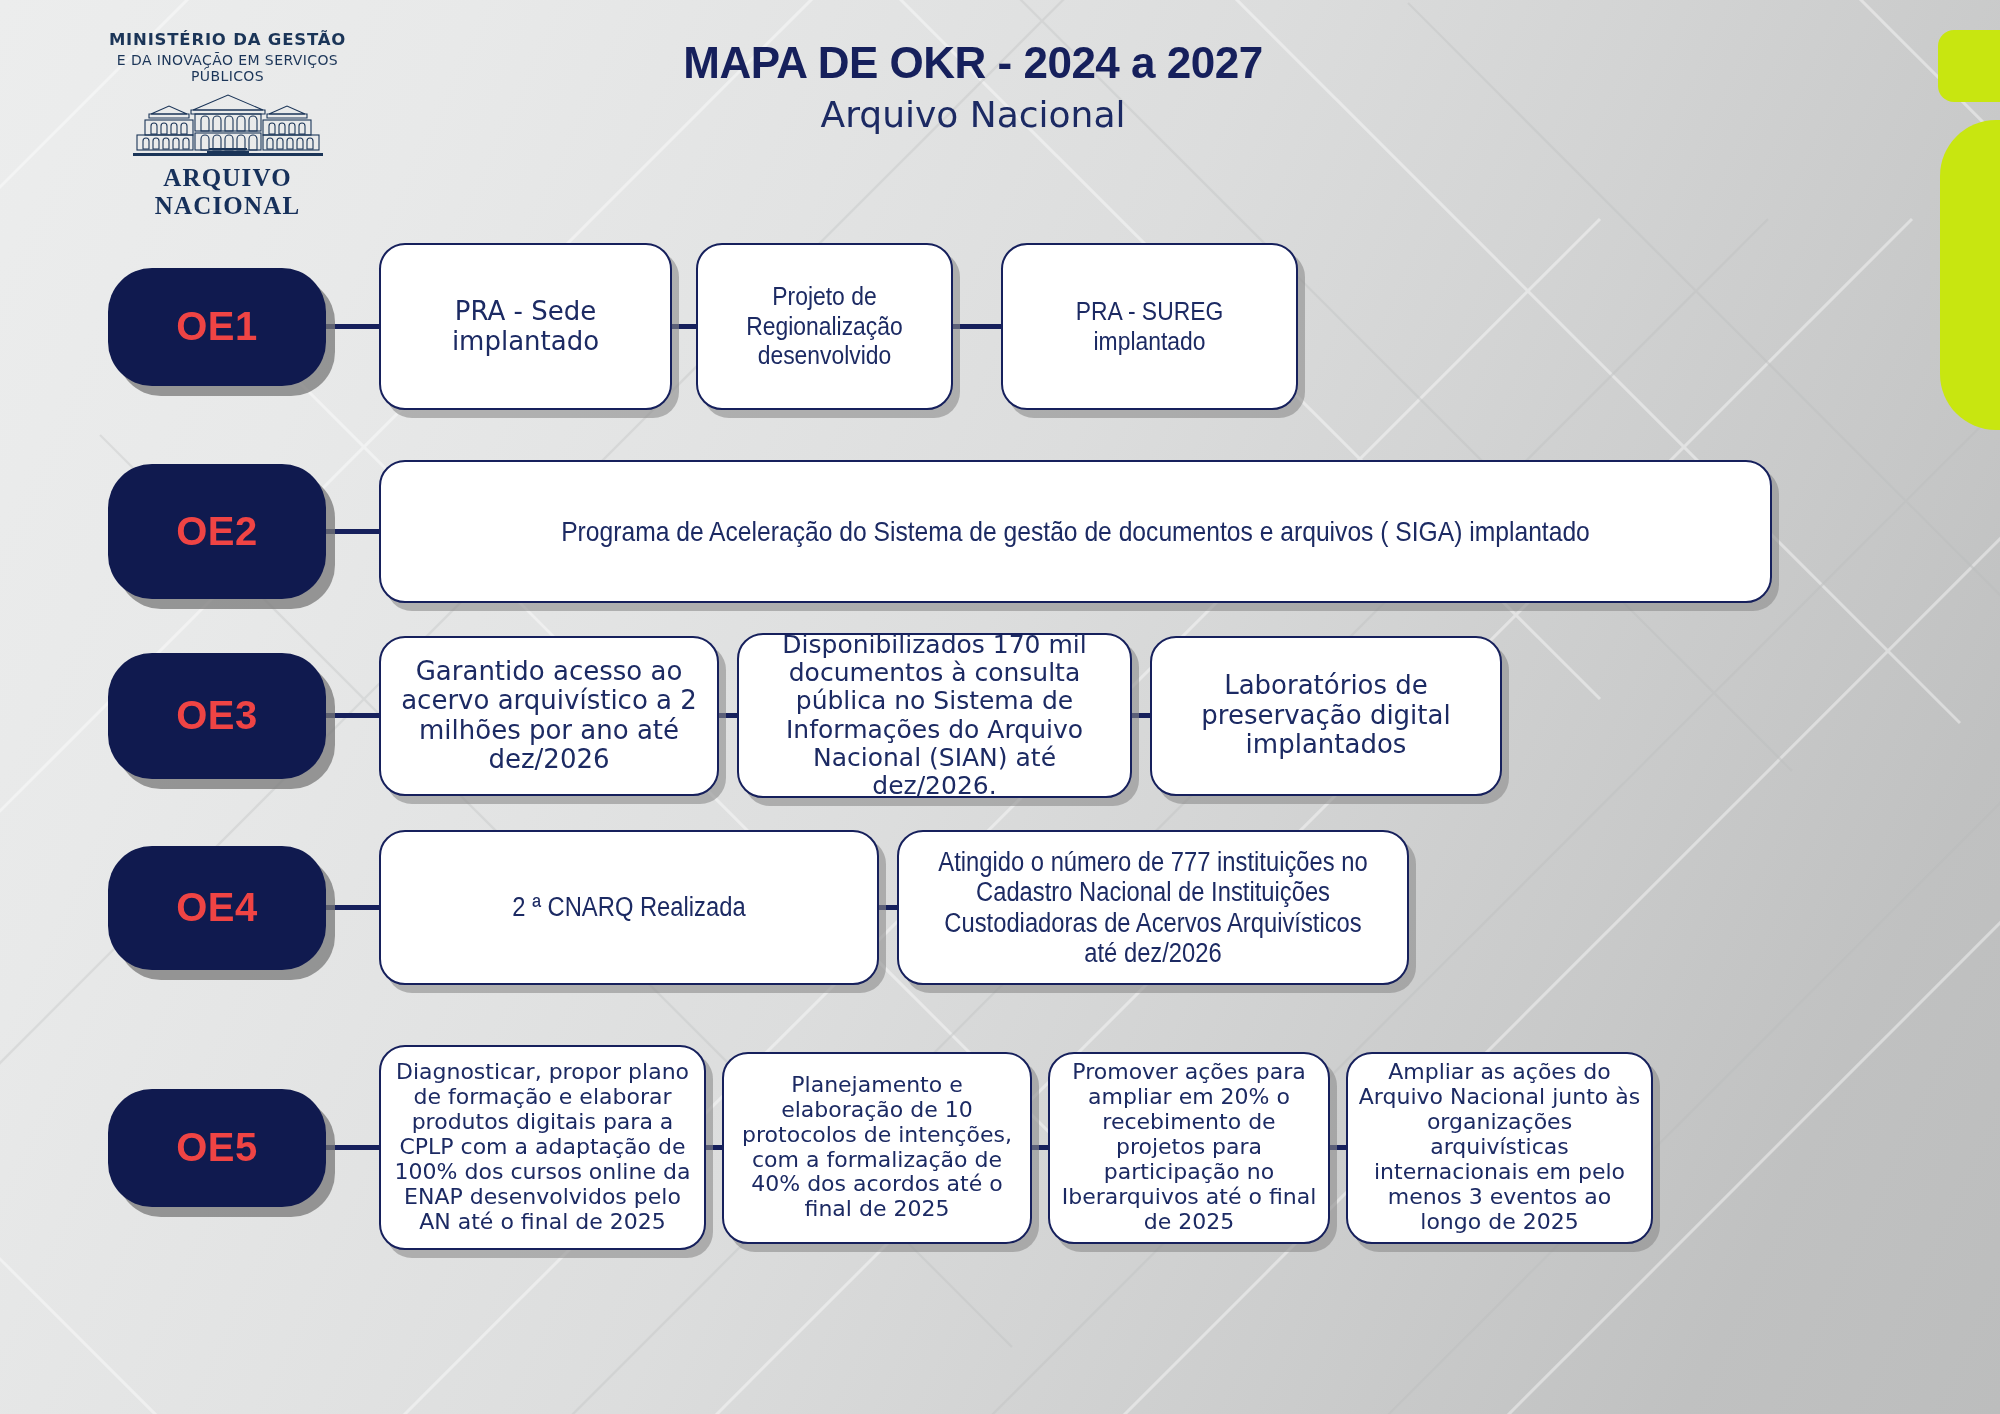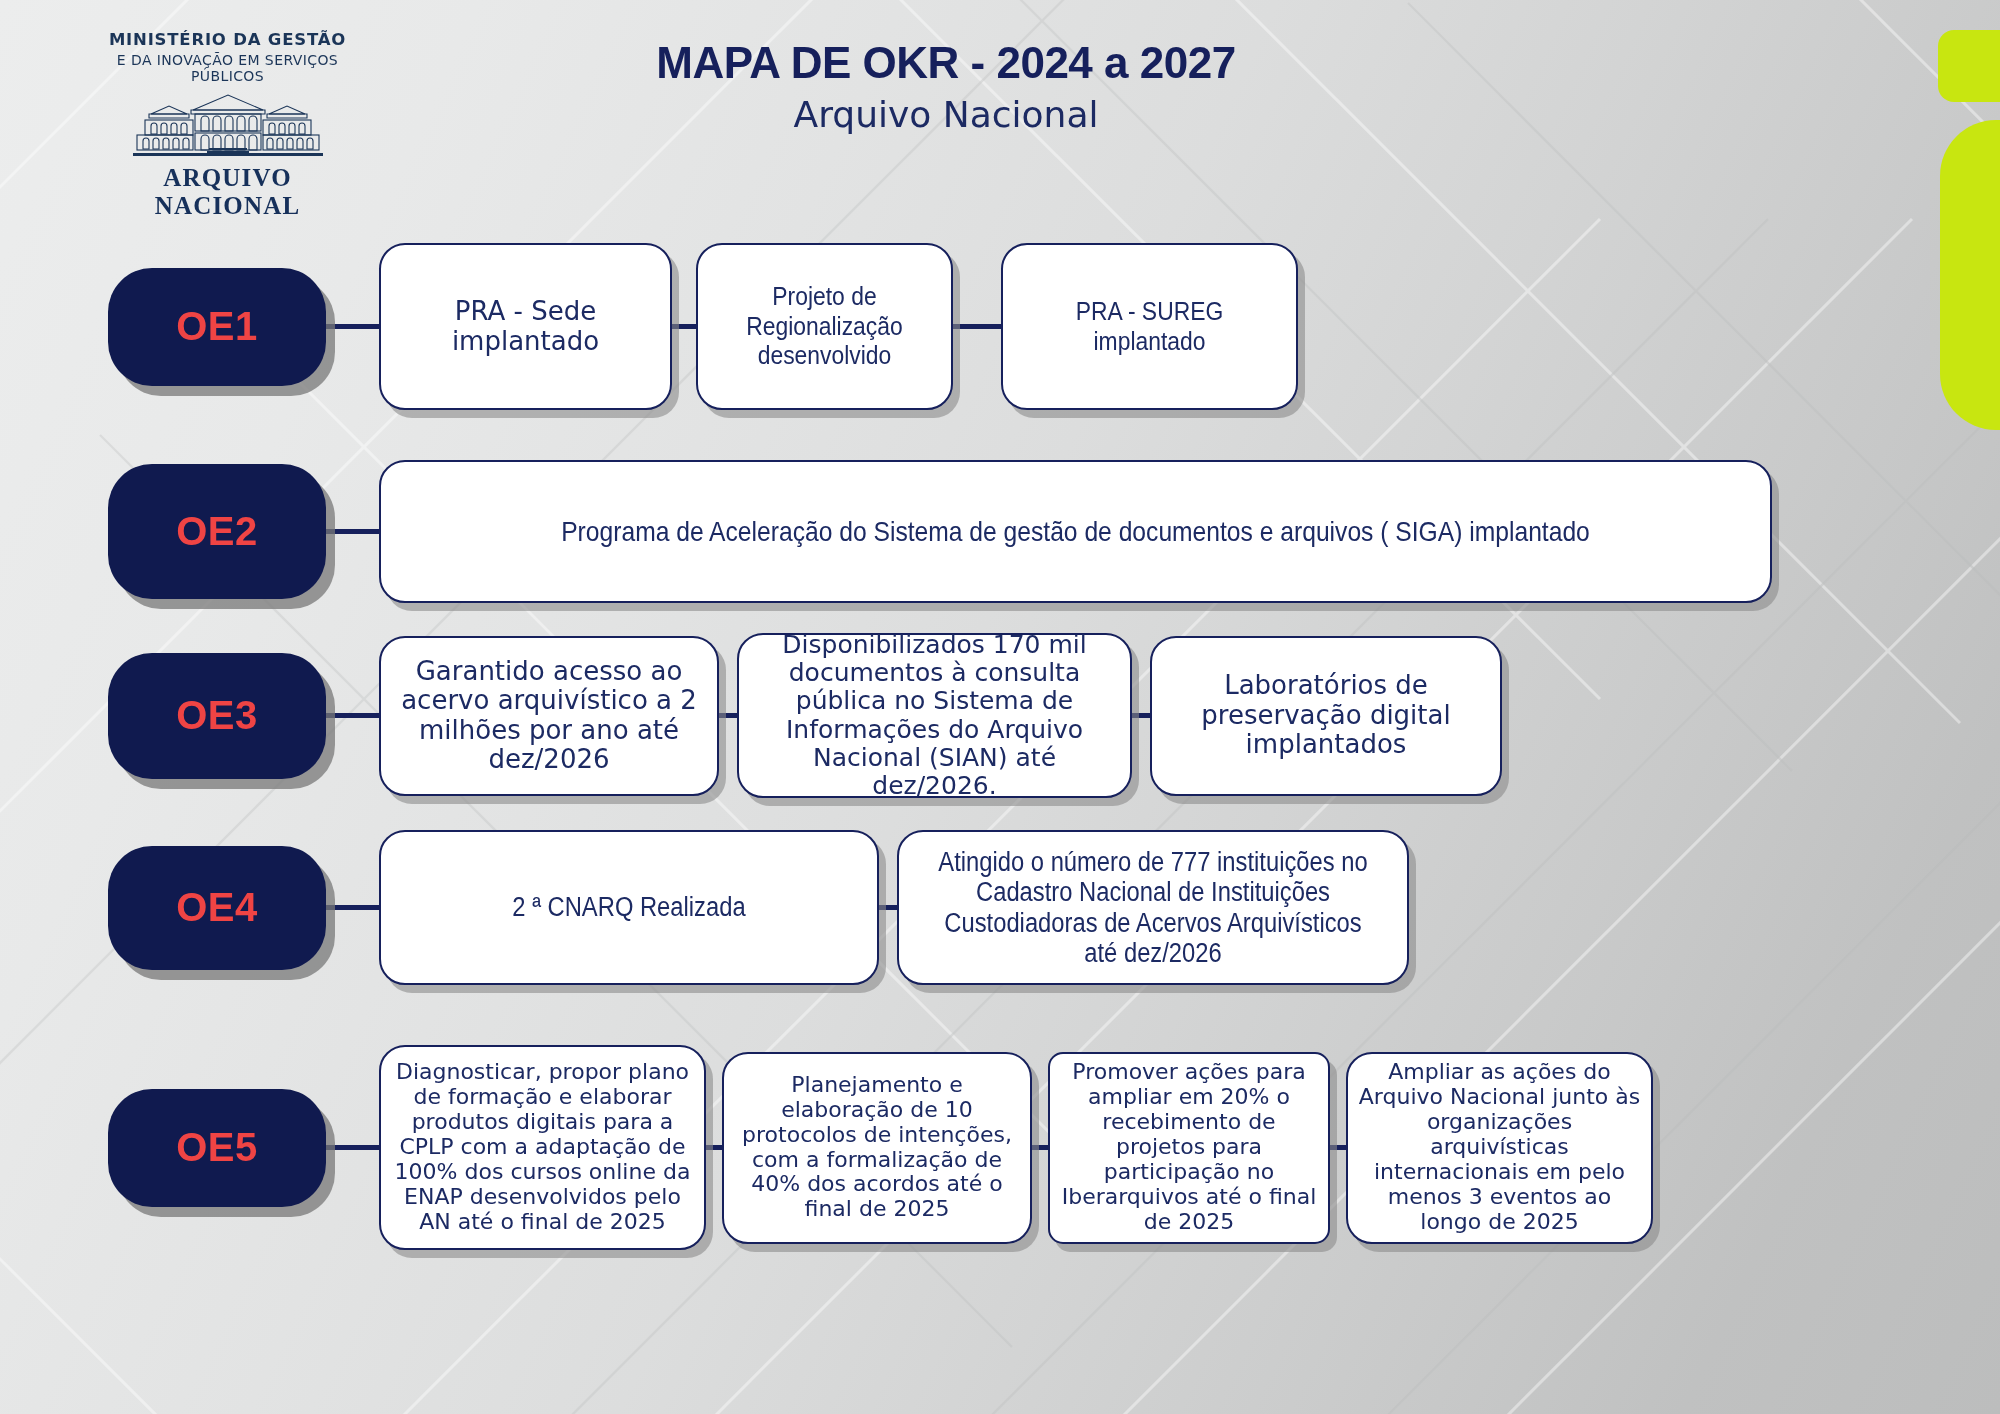--- a/index.html
+++ b/index.html
@@ -69,21 +69,21 @@
     font-size: 14px; letter-spacing: 0.4px; color: #1b3558;
     margin-top: 3px;
   }
   #logo-building { margin-top: 6px; }
   #logo-line3 {
     font-family: "Liberation Serif", serif;
     font-size: 25px; font-weight: bold; letter-spacing: 1.2px;
     color: #16305a; margin-top: 2px;
   }
 
-  #title-block { position: absolute; left: 496px; top: 38px; width: 900px; text-align: center; }
+  #title-block { position: absolute; left: 523px; top: 38px; width: 900px; text-align: center; }
   #main-title {
     font-family: "Liberation Sans", sans-serif;
     font-size: 44px; font-weight: bold; color: #16205c;
     letter-spacing: -0.5px;
   }
   #sub-title {
     font-family: "DejaVu Sans", sans-serif;
     font-size: 36px; color: #1c2a63; margin-top: 6px; font-weight: 400;
   }
 
@@ -327,21 +327,21 @@
     </div>
     <div class="connector" style="width:53px;"></div>
     <div class="kr-box" style="width:327px;height:205px;">
       <span class="kr-text" style="font-size:22px;width:107%;">Diagnosticar, propor plano de formação e elaborar produtos digitais para a CPLP com a adaptação de 100% dos cursos online da ENAP desenvolvidos pelo AN até o final de 2025</span>
     </div>
     <div class="connector" style="width:16px;"></div>
     <div class="kr-box" style="width:310px;height:192px;">
       <span class="kr-text" style="font-size:22px;width:107%;">Planejamento e elaboração de 10 protocolos de intenções, com a formalização de 40% dos acordos até o final de 2025</span>
     </div>
     <div class="connector" style="width:16px;"></div>
-    <div class="kr-box" style="width:282px;height:192px;border-radius:15px;">
+    <div class="kr-box" style="width:282px;height:192px;">
       <span class="kr-text" style="font-size:22px;width:112%;">Promover ações para ampliar em 20% o recebimento de projetos para participação no Iberarquivos até o final de 2025</span>
     </div>
     <div class="connector" style="width:16px;"></div>
     <div class="kr-box" style="width:307px;height:192px;">
       <span class="kr-text" style="font-size:22px;width:107%;">Ampliar as ações do Arquivo Nacional junto às organizações arquivísticas internacionais em pelo menos 3 eventos ao longo de 2025</span>
     </div>
   </div>
 
 </div>
 

